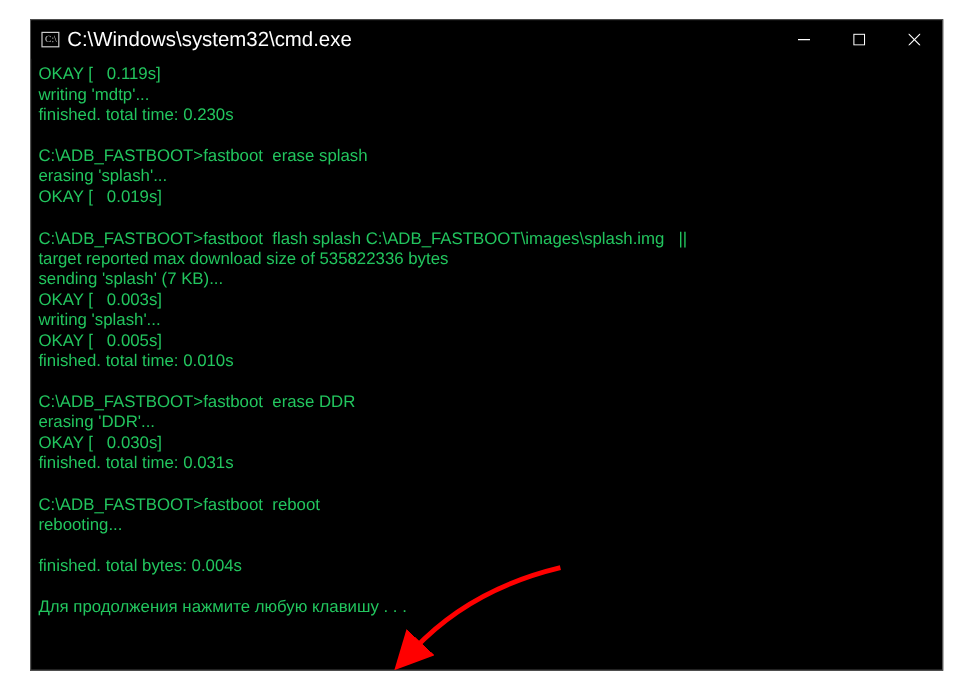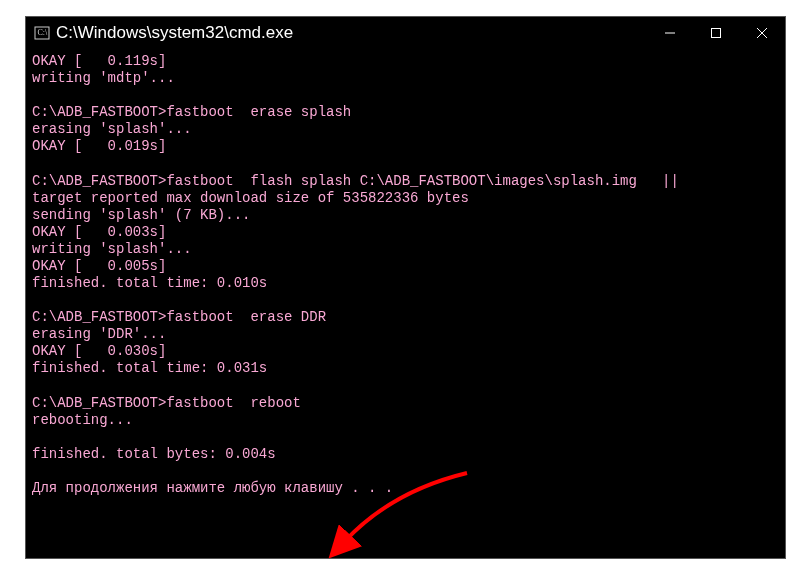--- a/index.html
+++ b/index.html
@@ -60,24 +60,24 @@
       justify-content: center;
       color: #ffffff;
     }
     .titlebar-button svg {
       width: 10px;
       height: 10px;
     }
     .terminal-content {
       flex: 1;
       padding: 4px 6px 0 6px;
-      color: #f9a8d4;
+      color: #22c55e;
       font-size: 14px;
       line-height: 1.22;
-      font-family: Liberation Mono, monospace;
+      font-family: Liberation Sans, sans-serif;
       overflow: hidden;
     }
     .terminal-line {
       white-space: pre;
     }
     .arrow {
       position: absolute;
       top: 471px;
       left: 337px;
       pointer-events: none;
@@ -115,20 +115,21 @@
         <svg viewBox="0 0 10 10">
             <line x1="0" y1="0" x2="10" y2="10" stroke="#ffffff" stroke-width="1"></line>
             <line x1="10" y1="0" x2="0" y2="10" stroke="#ffffff" stroke-width="1"></line>
           </svg>
       </div>
     </div>
   </div>
   <div class="terminal-content" id="terminal-content">
   <div class="terminal-line">OKAY [   0.119s]</div>
       <div class="terminal-line">writing 'mdtp'...</div>
+      <div class="terminal-line">finished. total time: 0.230s</div>
       <div class="terminal-line">&nbsp;</div>
       <div class="terminal-line">C:\ADB_FASTBOOT&gt;fastboot  erase splash</div>
       <div class="terminal-line">erasing 'splash'...</div>
       <div class="terminal-line">OKAY [   0.019s]</div>
       <div class="terminal-line">&nbsp;</div>
       <div class="terminal-line">C:\ADB_FASTBOOT&gt;fastboot  flash splash C:\ADB_FASTBOOT\images\splash.img   ||</div>
       <div class="terminal-line">target reported max download size of 535822336 bytes</div>
       <div class="terminal-line">sending 'splash' (7 KB)...</div>
       <div class="terminal-line">OKAY [   0.003s]</div>
       <div class="terminal-line">writing 'splash'...</div>

